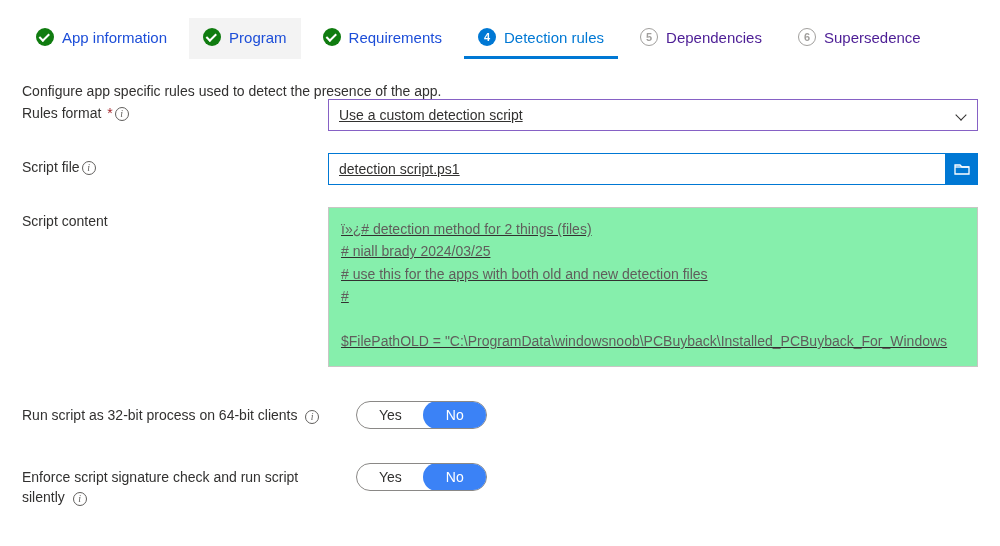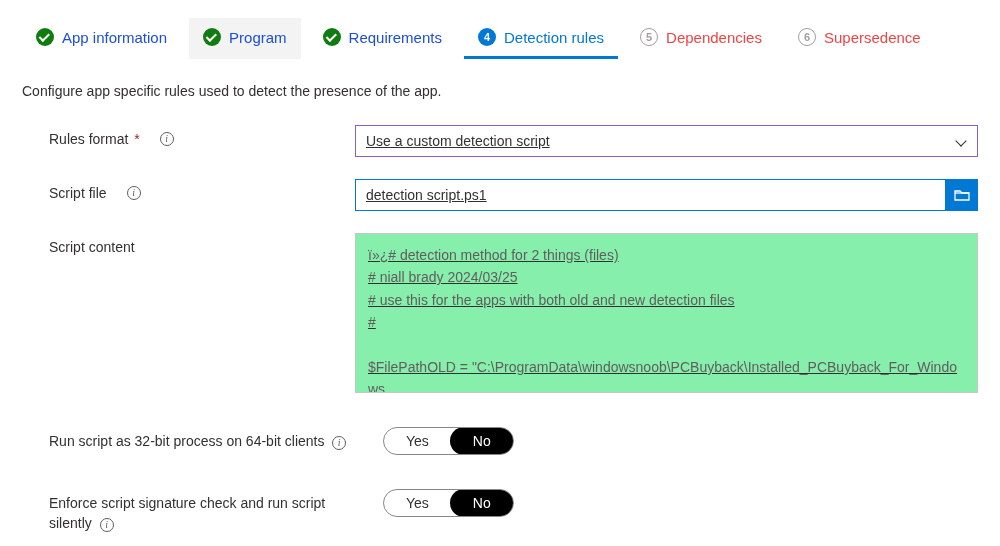--- a/index.html
+++ b/index.html
@@ -25,44 +25,44 @@
       gap: 8px;
       padding: 10px 14px;
       cursor: pointer;
       border-bottom: 3px solid transparent;
       position: relative;
     }
     .tab.active-hover { background: #f3f3f3; }
     .tab.current { border-bottom-color: #0078d4; }
     .tab-label { font-size: 15px; color: #1d4ed8; }
     .tab.current .tab-label { color: #0078d4; font-weight: 400; }
-    .tab.disabled .tab-label { color: #ef4444; }
+    .tab.disabled .tab-label { color: #4c1d95; }
     .check-icon {
       width: 18px; height: 18px; border-radius: 50%;
       background: #107c10; display: inline-flex;
       align-items: center; justify-content: center; flex-shrink: 0;
     }
     .check-icon::after {
       content: ""; width: 8px; height: 4px;
       border-left: 2px solid #fff; border-bottom: 2px solid #fff;
       transform: rotate(-45deg) translate(0px,-1px);
     }
     .number-badge {
       width: 18px; height: 18px; border-radius: 50%;
       display: inline-flex; align-items: center; justify-content: center;
       font-size: 11px; font-weight: 600; flex-shrink: 0;
     }
     .number-badge.filled { background: #0078d4; color: #fff; }
     .number-badge.hollow { border: 1px solid #a19f9d; color: #a19f9d; background: #fff; }
-    .description { margin-bottom: 26px; font-size: 14px; color: #323130; }
+    .description { font-size: 14px; color: #323130; }
     .form-row { display: flex; align-items: flex-start; margin-bottom: 22px; }
     .form-row.spaced { margin-bottom: 34px; }
     .form-label {
-      width: 306px; flex-shrink: 0; display: flex; align-items: center;
-      gap: 20px; font-size: 14px; color: #323130; padding-top: 6px; margin-left: 27px;
+      width: 306px; flex-shrink: 0; display: flex; align-items: flex-end;
+      gap: 2px; font-size: 14px; color: #323130; padding-top: 6px;
     }
     .form-label.multiline { padding-top: 4px; line-height: 1.45; }
     .required-star { color: #a4262c; margin-left: 2px; }
     .info-icon {
       width: 14px; height: 14px; border: 1px solid #605e5c; border-radius: 50%;
       display: inline-flex; align-items: center; justify-content: center;
       font-size: 10px; font-family: Georgia, serif; font-style: italic;
       color: #605e5c; cursor: pointer; line-height: 1;
     }
     .form-control { flex: 1; min-width: 0; text-decoration: underline; }
@@ -114,21 +114,21 @@
     .toggle-pill {
       display: inline-flex; border: 1px solid #8a8886; border-radius: 16px;
       overflow: hidden; height: 28px; background:#fff;
     }
     .toggle-opt {
       padding: 0 22px; display: flex; align-items: center; justify-content: center;
       font-size: 14px; cursor: pointer; border: none; background: none;
       color: #323130; font-family: inherit;
     }
     .toggle-opt.selected {
-      background: #000000; color: #fff; border-radius: 16px;
+      background: #3b82f6; color: #fff; border-radius: 16px;
       margin: -1px; padding: 6px 23px;
     }
     .label-text-wrap { display: inline; }
   </style>
 </head>
 <body>
 
 <div class="tabs">
   <div class="tab">
     <span class="check-icon"></span>

